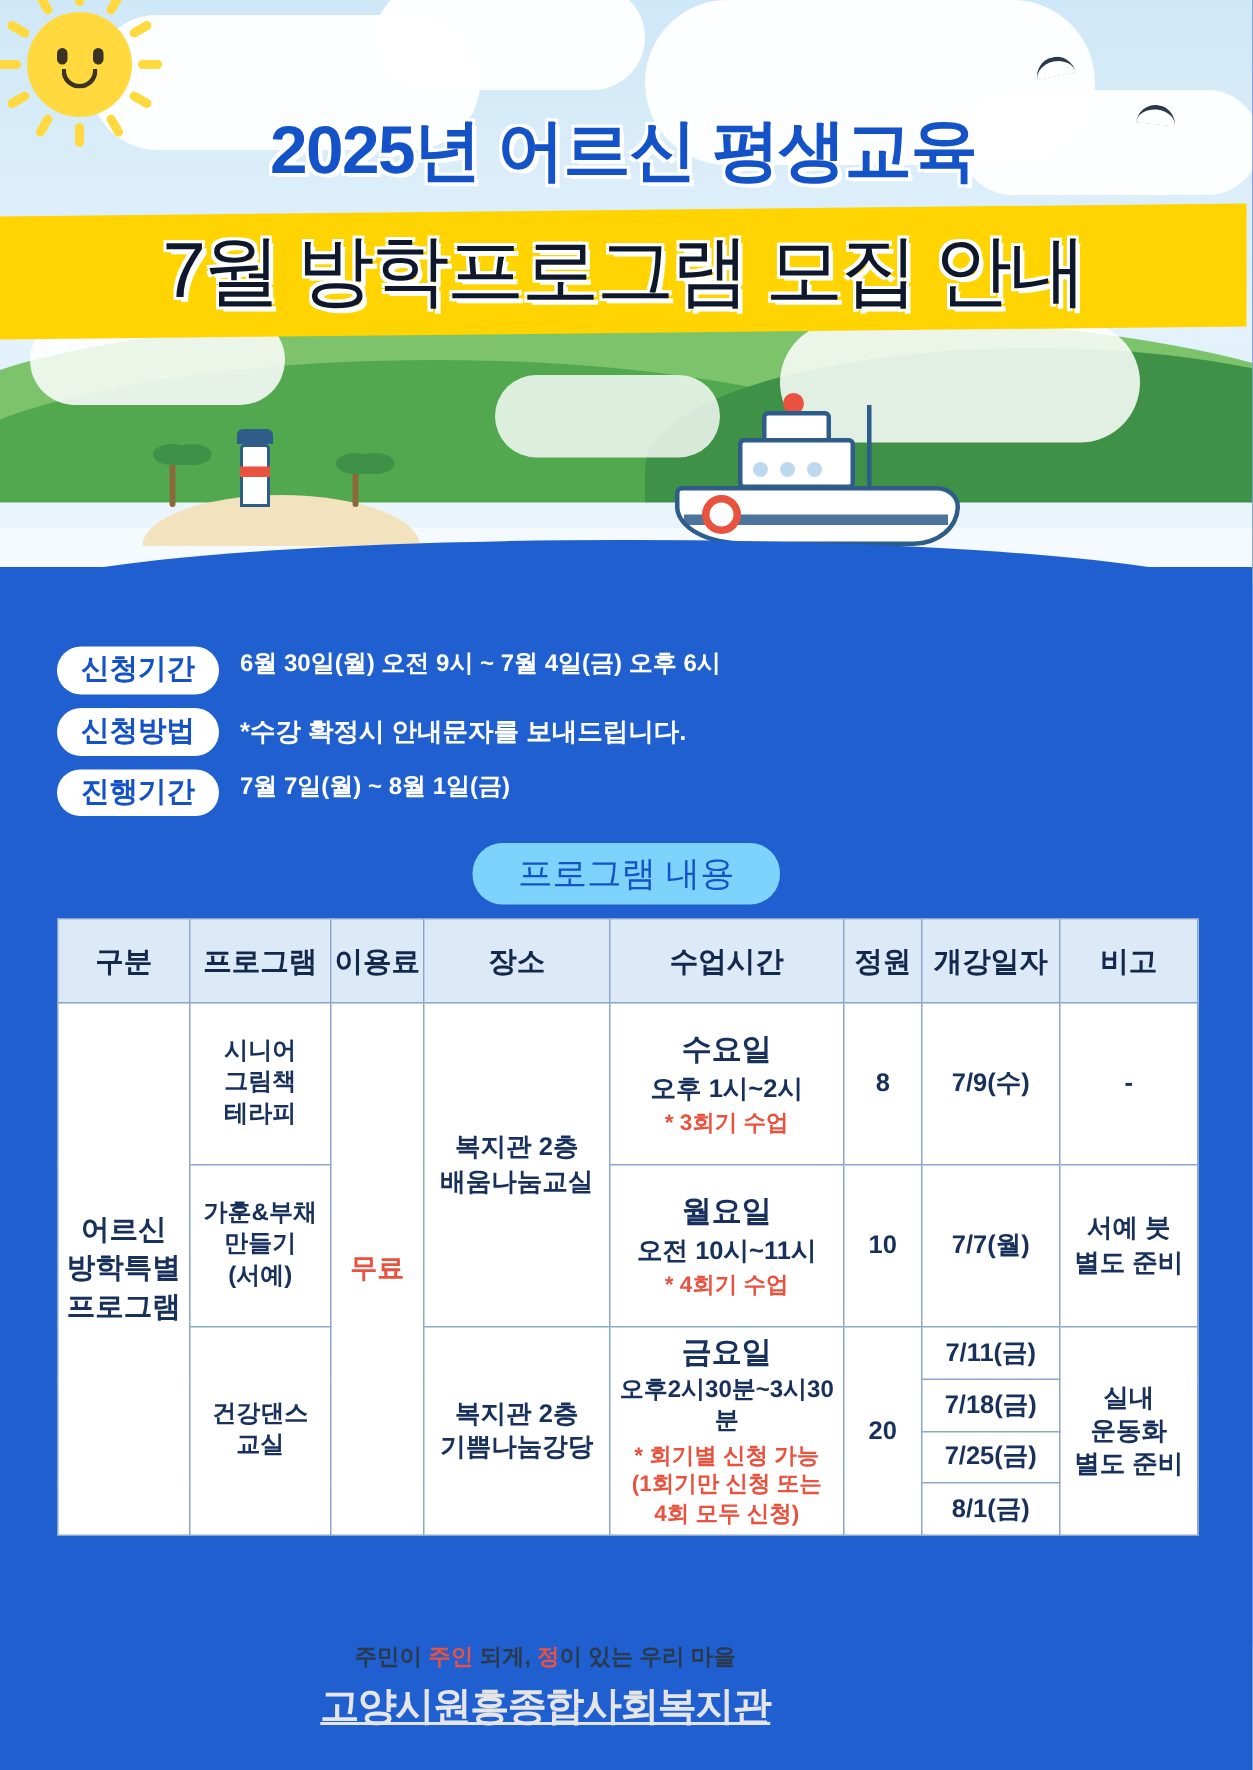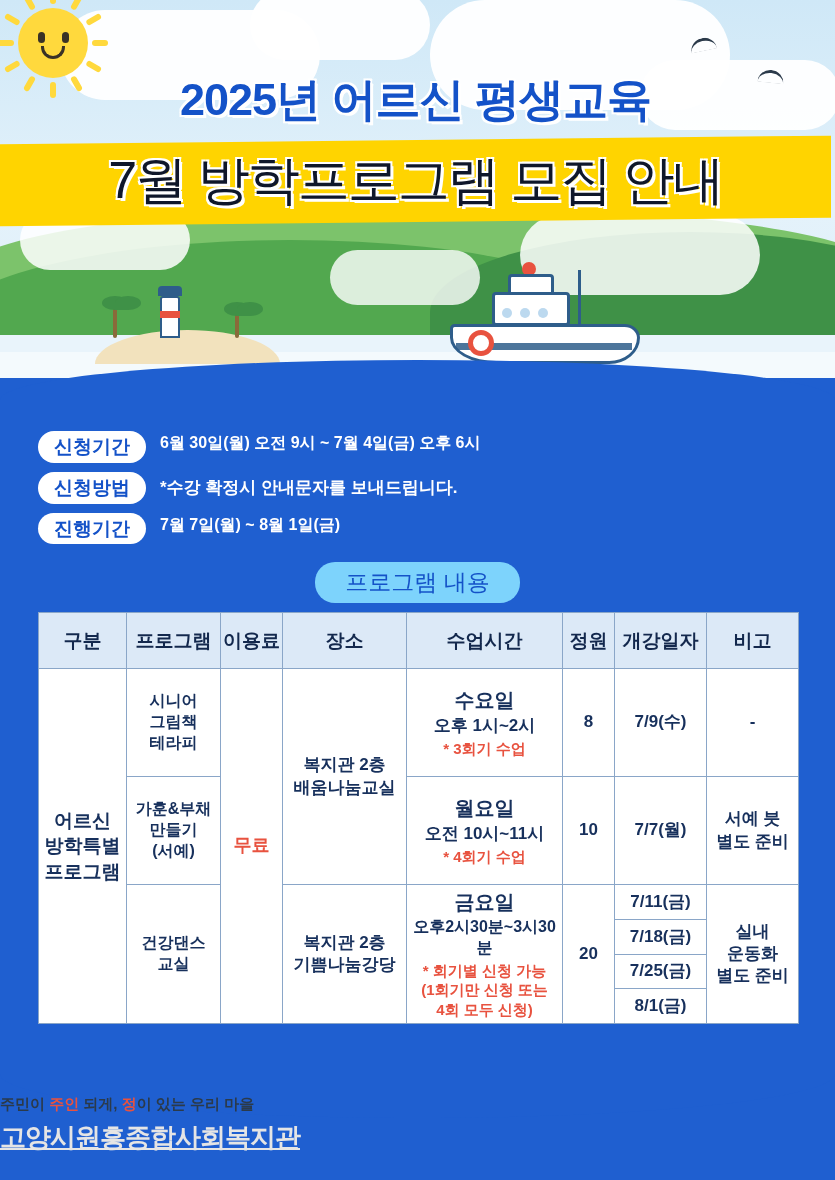--- a/index.html
+++ b/index.html
@@ -189,21 +189,21 @@
   }
   thead th { background:#dce9f7; font-size:19px; height:56px; color:#13284d;}
   td { font-size:17px; line-height:1.3;}
   .td-sm { font-size:16px; }
   .free { color:#e8523f; font-size:18px;}
   .note-red { color:#e8523f; font-size:15px; display:block; margin-top:2px;}
   .daybig { font-size:20px; display:block; margin-bottom:2px;}
   .cat { font-size:19px; line-height:1.35;}
 
   
-  .footer { position:absolute; left:0; top:1095px; width:727px; }
+  .footer { position:absolute; left:0; top:1095px; width:727px; text-align:center;}
   .footer .slogan { font-size:15px; color:#2b3a4a; font-weight:bold;}
   .footer .slogan .hl { color:#e8523f;}
   .footer .org { font-size:26px; color:#e5e5e5; font-weight:bold; margin-top:6px; letter-spacing:-1px;text-decoration:underline;}
 </style>
 </head>
 <body>
 
 <div class="poster">
 
   <div class="sky">

